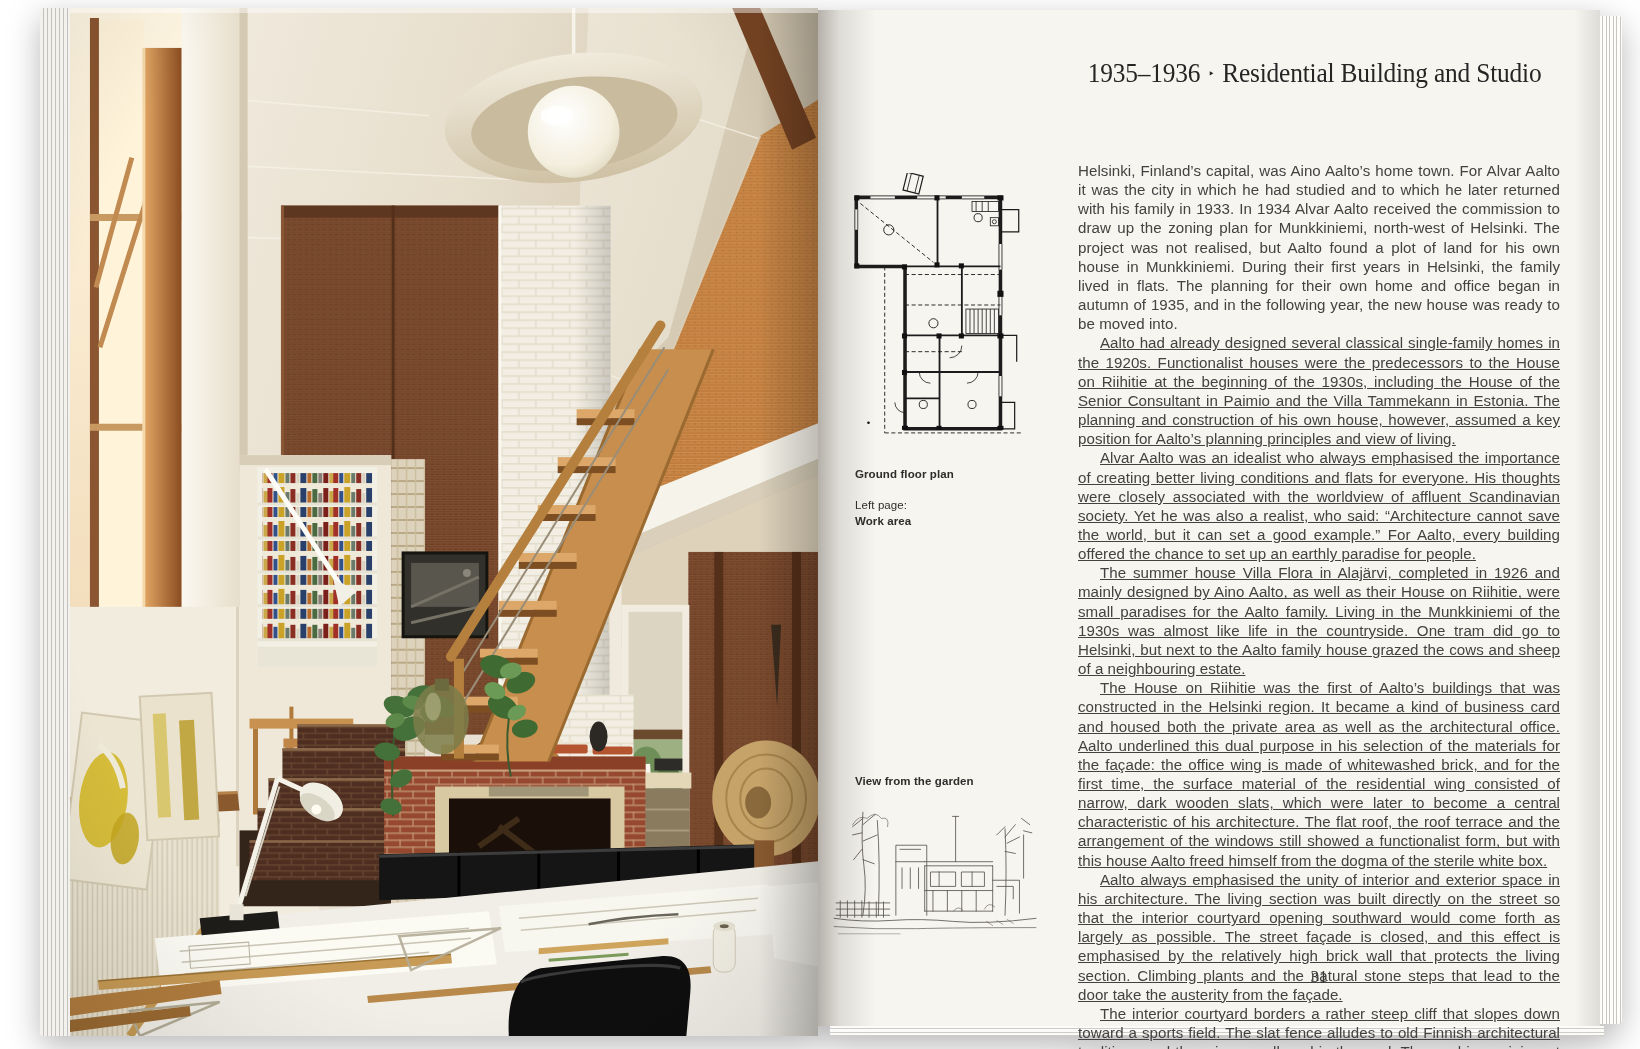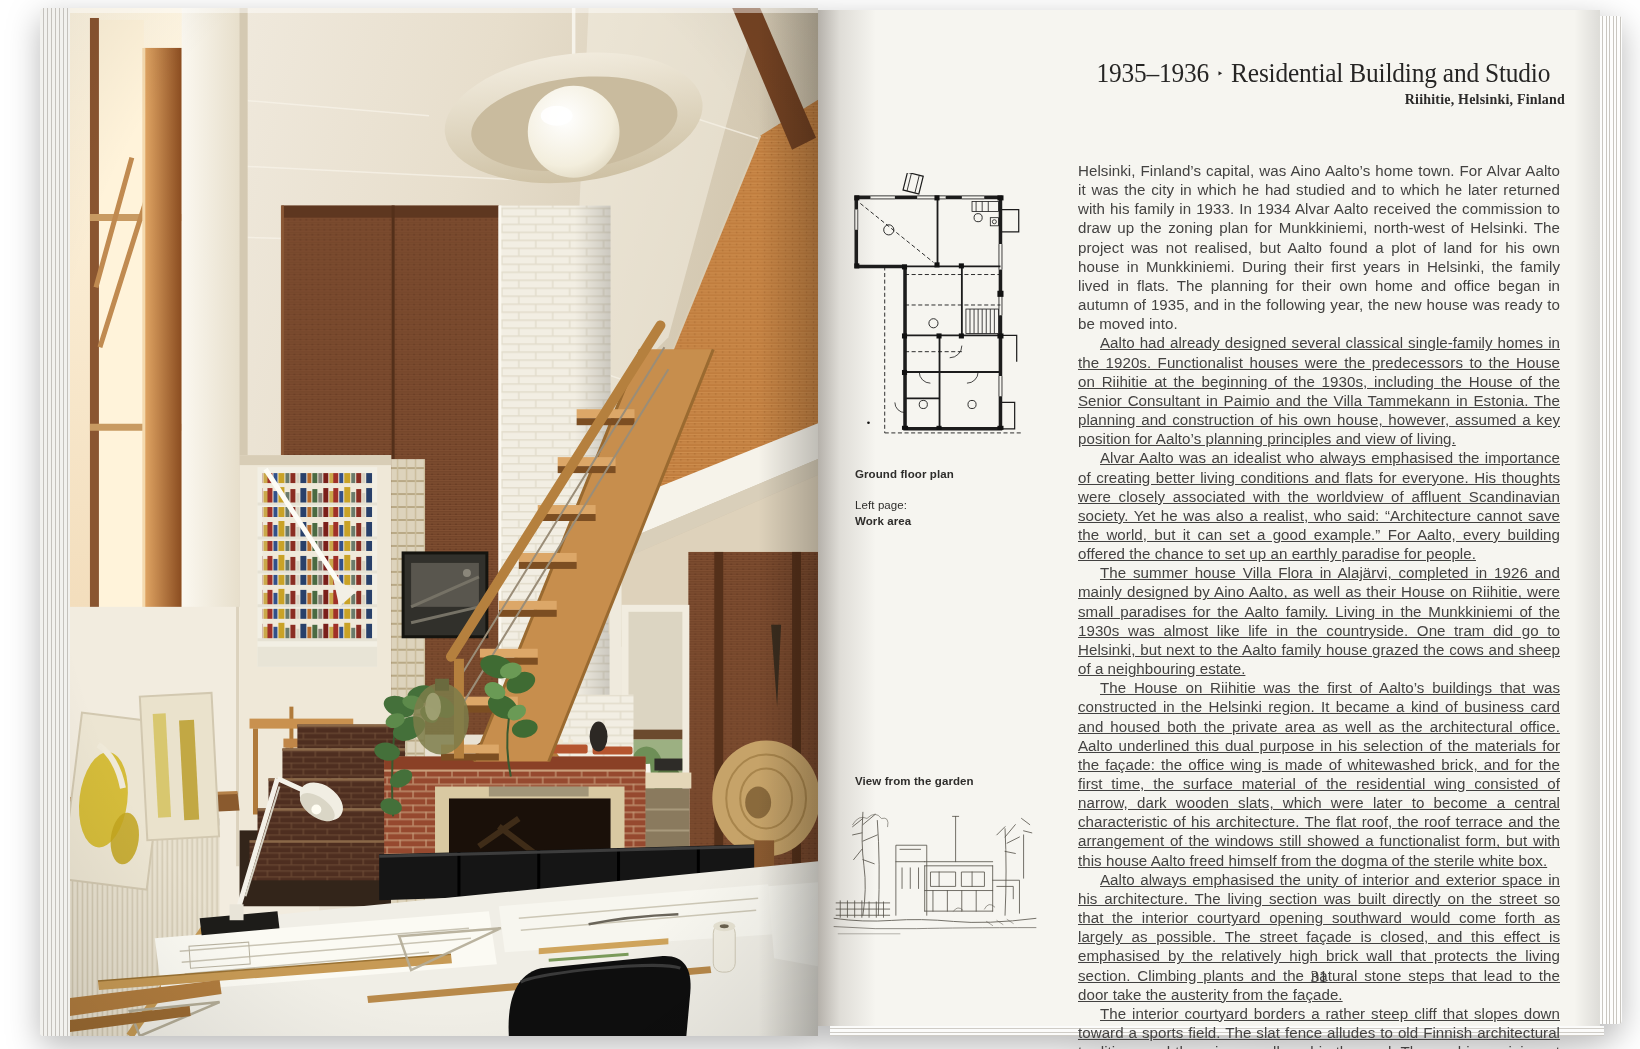--- a/index.html
+++ b/index.html
@@ -19,21 +19,21 @@
   .page-right{position:absolute;left:778px;top:2px;width:782px;height:1016px;background:#f6f5f0;}
   .page-right::before{content:"";position:absolute;left:0;top:0;width:58px;height:100%;z-index:6;
         background:linear-gradient(90deg,rgba(55,45,35,.34),rgba(55,45,35,.12) 22px,rgba(55,45,35,0) 58px);pointer-events:none;}
   .page-right::after{content:"";position:absolute;right:0;top:0;width:26px;height:100%;
         background:linear-gradient(270deg,rgba(0,0,0,.10),rgba(0,0,0,0));pointer-events:none;}
   .edge-right{position:absolute;left:1560px;top:8px;width:22px;height:1008px;border-radius:0 4px 4px 0;
              background:#eceae6;
              background-image:repeating-linear-gradient(90deg,#fdfdfc 0 2.5px,#c9c6c0 2.5px 3.5px);}
   .stack-bottom{position:absolute;left:790px;top:1018px;width:774px;height:10px;
              background:repeating-linear-gradient(180deg,#fbfbfa 0 2.5px,#cfccc6 2.5px 3.5px);}
-  .chapter-heading{position:absolute;left:255px;top:48px;width:492px;text-align:right;z-index:2;}
+  .chapter-heading{position:absolute;left:255px;top:48px;width:492px;text-align:left;z-index:2;}
   .title{margin:0;font-family:"Liberation Serif",serif;font-weight:400;color:#262524;
          font-size:27px;white-space:nowrap;transform:scaleX(.94);transform-origin:50% 50%;letter-spacing:-.2px;}
   .title .sep{font-size:.56em;vertical-align:.22em;margin:0 9px;}
   .subtitle{margin-top:3px;font-family:"Liberation Serif",serif;font-weight:700;font-size:14px;color:#2b2a29;letter-spacing:.2px;}
   .fig-plan{position:absolute;left:30px;top:163px;width:178px;height:266px;margin:0;}
   .fig-sketch{position:absolute;left:14px;top:794px;width:206px;height:136px;margin:0;}
   .fig-plan svg,.fig-sketch svg{display:block;width:100%;height:100%;}
   .cap{position:absolute;font-size:11.5px;color:#2e2d2b;line-height:15.5px;letter-spacing:.1px;z-index:2;}
   .cap b,.cap-bold{font-weight:700;}
   .cap-plan{left:37px;top:457px;font-weight:700;}
@@ -423,21 +423,20 @@
         <rect width="750" height="1030" fill="url(#vig)"></rect>
         <rect width="750" height="5" fill="#ffffff" opacity=".45"></rect>
       </svg>
     </div>
   </div>
 
   <div class="page-right">
 
     <header class="chapter-heading">
       <h1 class="title"><span>1935–1936</span><span class="sep">‣</span><span>Residential Building and Studio</span></h1>
-      <div class="subtitle">Riihitie, Helsinki, Finland</div>
     </header>
 
     <figure class="fig-plan">
       <svg viewBox="0 0 175 262">
         <rect width="175" height="262" fill="none"></rect>
         <g stroke="#1c1c1c" fill="none">
           <g transform="rotate(14 64 10)">
             <rect x="56" y="1" width="16" height="18" stroke-width="1.2" fill="#f6f5f0"></rect>
             <path d="M60,1 V19 M68,1 V19" stroke-width=".8"></path>
           </g>

